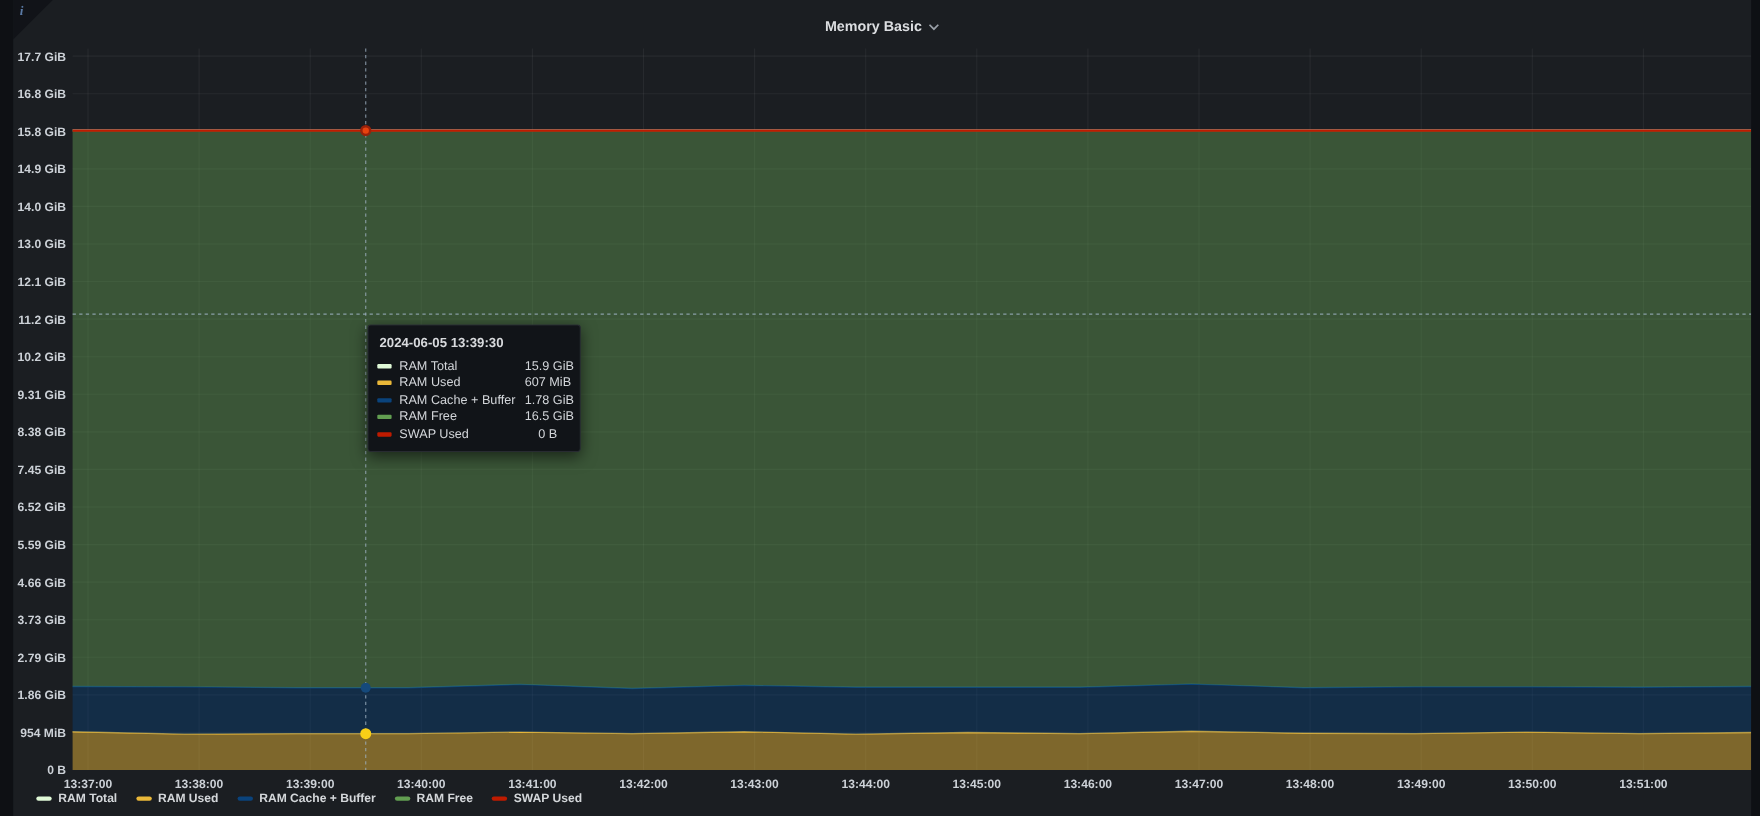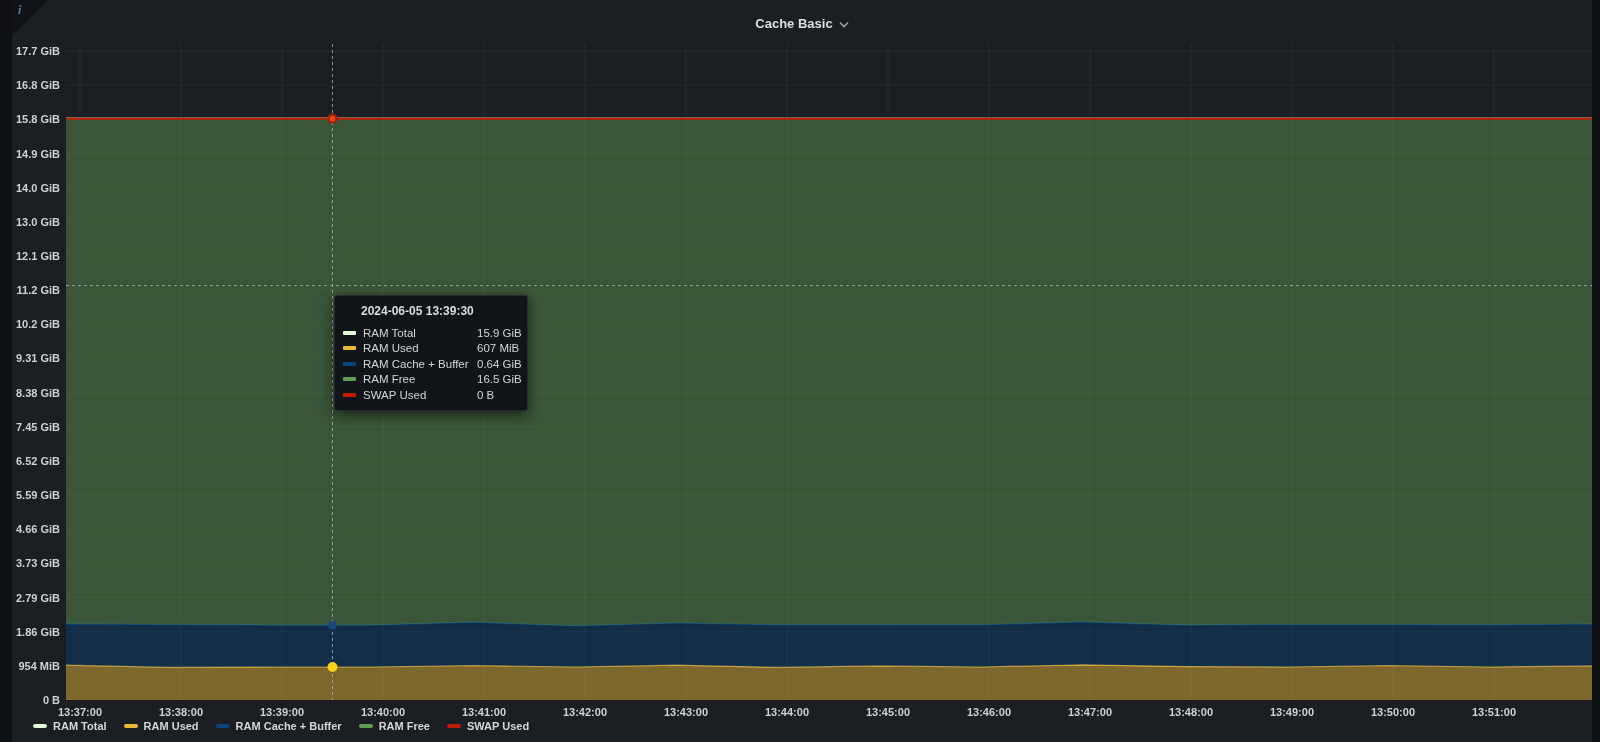--- a/index.html
+++ b/index.html
@@ -24,48 +24,48 @@
   }
   .panel-title{font:700 13px "Liberation Sans",sans-serif;color:#dcdee1;}
   .chevron{display:flex;align-items:center;margin-top:2px;}
   #chart{position:absolute;left:0;top:0;z-index:1;}
   .tick{font:600 11px "Liberation Sans",sans-serif;fill:#ccd1d7;}
   .tooltip{
     position:absolute;left:334px;top:295px;width:176px;z-index:10;
     background:rgba(16,18,23,0.96);border:1px solid #272b31;border-radius:3px;
     padding:6px 8px 7px 8px;box-shadow:0 4px 14px rgba(0,0,0,0.55);
   }
-  .tooltip-title{font:700 12px "Liberation Sans",sans-serif;color:#d8dadd;margin:2px 0 7px 18px;}
+  .tooltip-title{font:700 12px "Liberation Sans",sans-serif;color:#d8dadd;margin:2px 0 7px 2px;}
   .t-row{
     display:grid;grid-template-columns:20px 114px 1fr;align-items:center;
     height:15.5px;font:400 11.5px "Liberation Sans",sans-serif;color:#d2d5d9;
   }
   .t-swatch{width:13px;height:4px;border-radius:1px;}
   .t-name{white-space:nowrap;}
-  .t-value{text-align:left;white-space:nowrap;}
+  .t-value{text-align:center;white-space:nowrap;}
   .legend{
     position:absolute;left:33px;top:718px;height:16px;z-index:5;
     display:flex;align-items:center;gap:17px;
   }
   .legend-item{display:flex;align-items:center;gap:6px;cursor:pointer;}
   .l-swatch{width:14px;height:4px;border-radius:2px;}
   .l-label{font:700 11px "Liberation Sans",sans-serif;color:#d4d7da;white-space:nowrap;}
 </style>
 </head>
 <body>
 
 <div class="edge edge-left"></div>
 <div class="edge edge-right"></div>
 
 <div class="info-corner">
   <span class="info-i">i</span>
 </div>
 
 <div class="panel-header">
-  <span class="panel-title">Cache Basic</span>
+  <span class="panel-title">Memory Basic</span>
   <span class="chevron">
     <svg width="10" height="7" viewBox="0 0 10 7">
         <polyline points="1,1.5 5,5.5 9,1.5" fill="none" stroke="#9aa0a8" stroke-width="1.6"></polyline>
       </svg>
   </span>
 </div>
 
 <svg id="chart" width="1600" height="742">
     <line x1="66" x2="1592" y1="665.8" y2="665.8" stroke="rgba(255,255,255,0.055)" stroke-width="1"></line>
     <line x1="66" x2="1592" y1="631.7" y2="631.7" stroke="rgba(255,255,255,0.055)" stroke-width="1"></line>
@@ -160,21 +160,21 @@
         <span class="t-value">15.9 GiB</span>
       </div>
       <div class="t-row">
         <span class="t-swatch" style="background: rgb(234, 184, 57);"></span>
         <span class="t-name">RAM Used</span>
         <span class="t-value">607 MiB</span>
       </div>
       <div class="t-row">
         <span class="t-swatch" style="background: rgb(10, 67, 124);"></span>
         <span class="t-name">RAM Cache + Buffer</span>
-        <span class="t-value">0.64 GiB</span>
+        <span class="t-value">1.78 GiB</span>
       </div>
       <div class="t-row">
         <span class="t-swatch" style="background: rgb(98, 158, 81);"></span>
         <span class="t-name">RAM Free</span>
         <span class="t-value">16.5 GiB</span>
       </div>
       <div class="t-row">
         <span class="t-swatch" style="background: rgb(191, 27, 0);"></span>
         <span class="t-name">SWAP Used</span>
         <span class="t-value">0 B</span>

